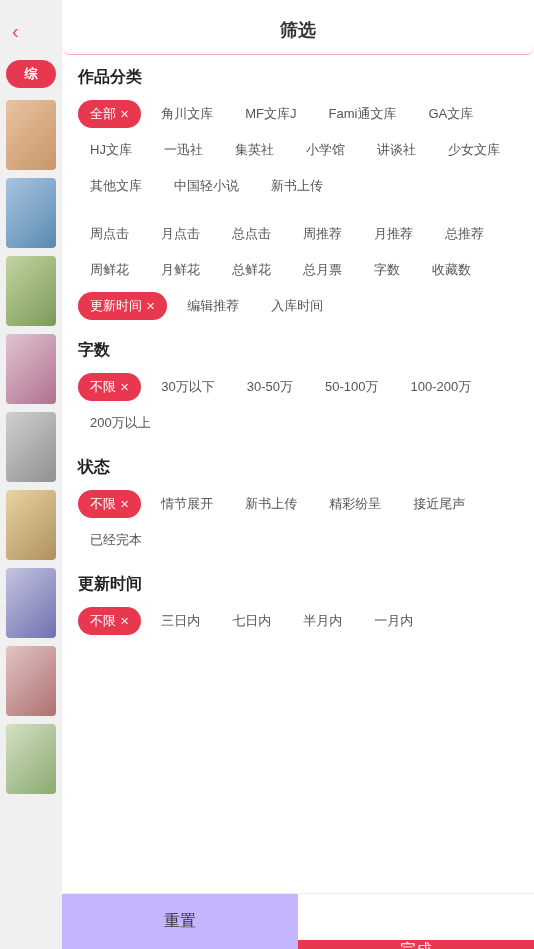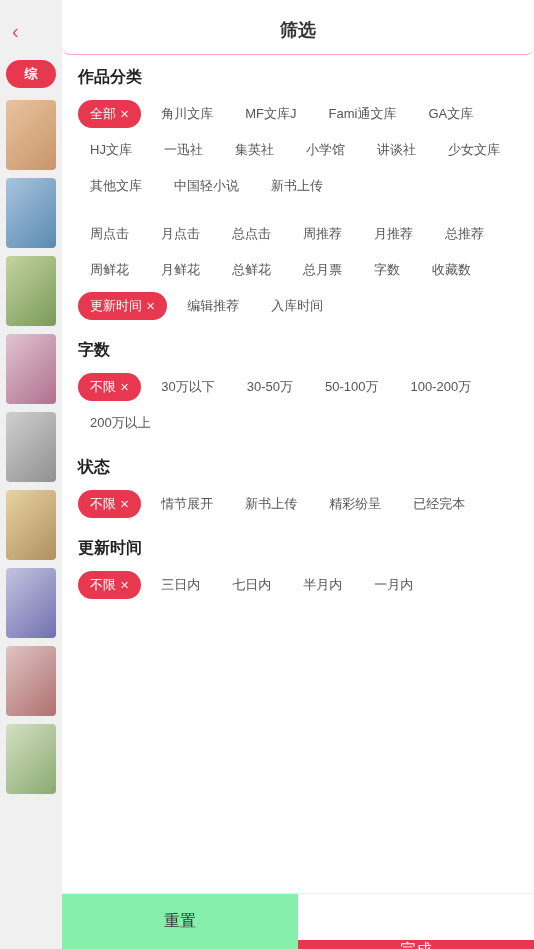--- a/index.html
+++ b/index.html
@@ -142,21 +142,21 @@
     
     .footer {
       display: flex;
       height: 56px;
       flex-shrink: 0;
       border-top: 1px solid #eee;
     }
 
     .footer-reset {
       flex: 1;
-      background: #86efac;
+      background: #c4b5fd;
       border: none;
       font-size: 16px;
       color: #333;
       cursor: pointer;
       font-family: inherit;
     }
 
     .footer-confirm {
       flex: 1;
       background: #e8384f;
@@ -252,20 +252,21 @@
       </div>
     </div>
 
     <div class="section">
       <div class="section-title">状态</div>
       <div class="tags-container">
         <span class="tag active">不限 <span class="close-x">✕</span></span>
         <span class="tag">情节展开</span>
         <span class="tag">新书上传</span>
         <span class="tag">精彩纷呈</span>
+        <span class="tag">接近尾声</span>
         <span class="tag">已经完本</span>
       </div>
     </div>
 
     <div class="section">
       <div class="section-title">更新时间</div>
       <div class="tags-container">
         <span class="tag active">不限 <span class="close-x">✕</span></span>
         <span class="tag">三日内</span>
         <span class="tag">七日内</span>

